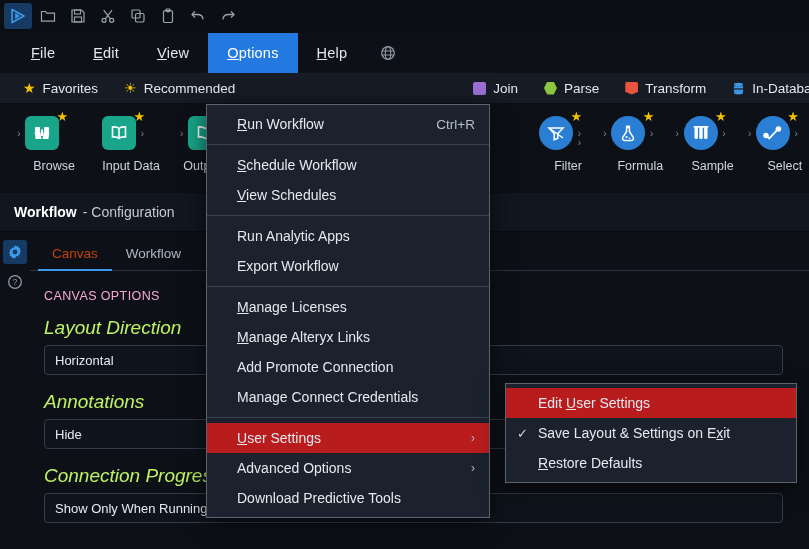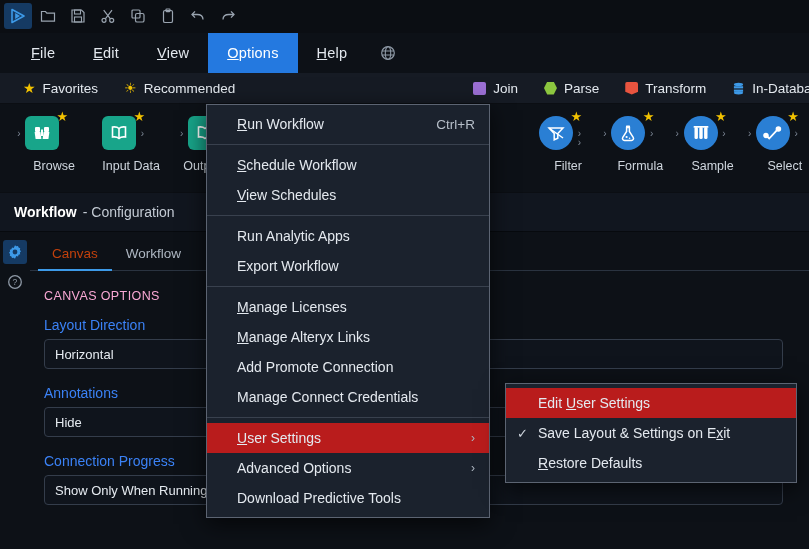--- a/index.html
+++ b/index.html
@@ -98,21 +98,21 @@
     padding:0 14px 9px 14px;font-size:13.5px;color:#aeb7c2;position:relative;
   }
   .cfg-tab.active{color:#c2410c;}
   .cfg-tab.active::after{
     content:"";position:absolute;left:0;right:0;bottom:-1px;height:2px;background:#3d9ae8;
   }
   .cfg-content{padding:18px 14px 0 14px;}
   .section-title{
     font-size:12.5px;color:#f9a8d4;letter-spacing:.4px;margin-bottom:14px;
   }
-  .field-label{font-size:14px;color:#3b82f6;margin-bottom:6px;}
+  .field-label{font-size:19px;color:#bef264;margin-bottom:6px;font-style:italic;}
   .field-select{
     height:30px;border:1px solid #343d4b;border-radius:4px;background:#0f141c;
     display:flex;align-items:center;padding:0 10px;font-size:13px;color:#e6ebf1;
     margin-bottom:16px;width:calc(100% - 12px);box-sizing:border-box;
   }
 
   
   .menu{
     position:absolute;background:#1b222d;border:1px solid #5c6472;
     box-shadow:0 6px 22px rgba(0,0,0,.65);z-index:50;padding:4px 0;

